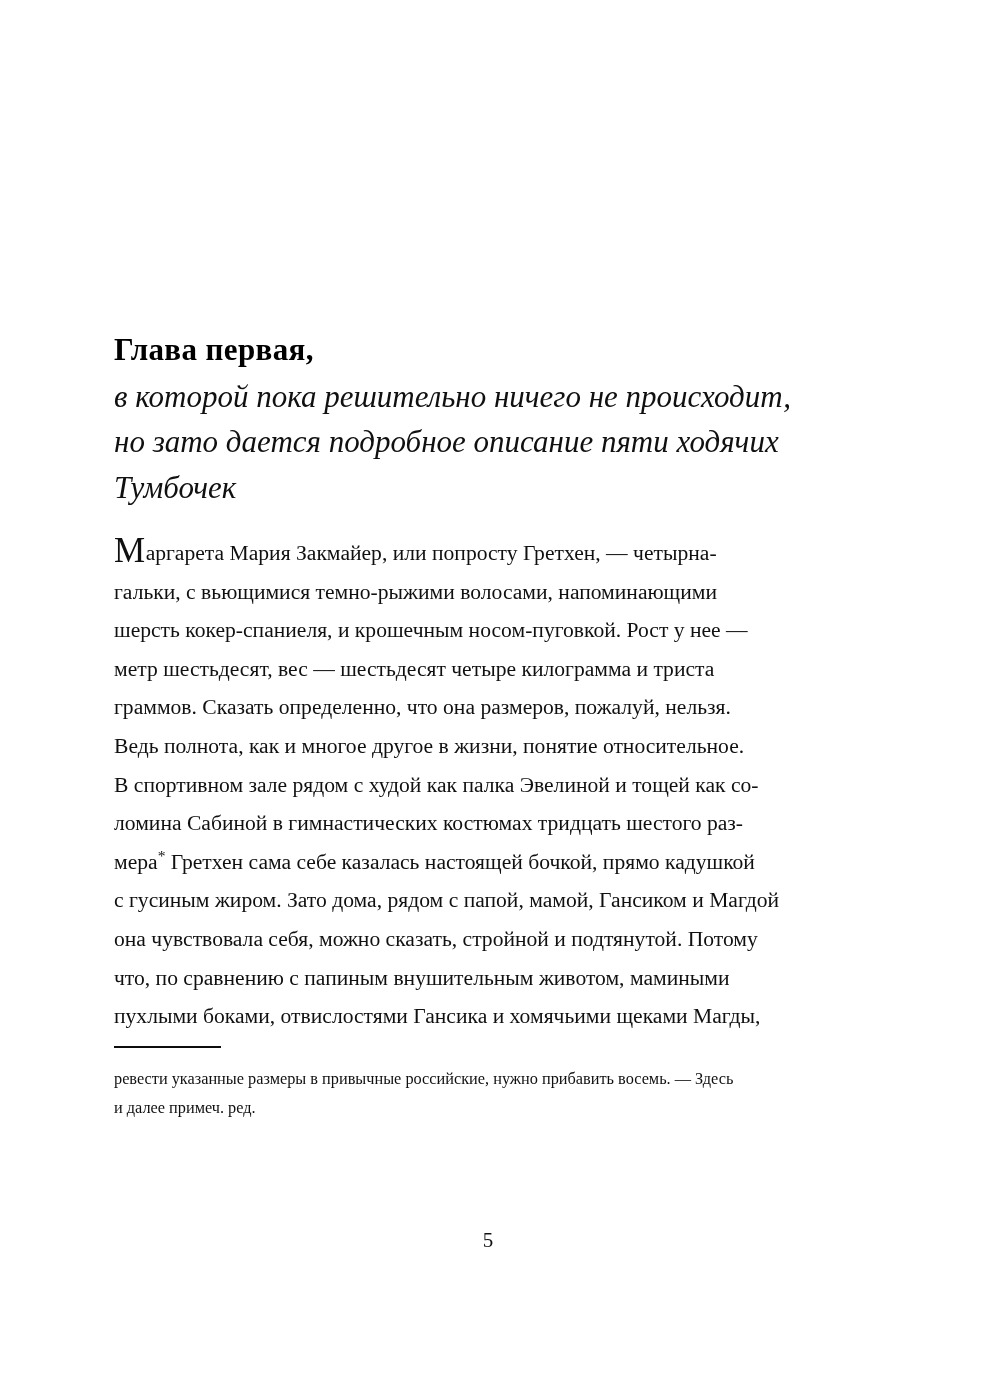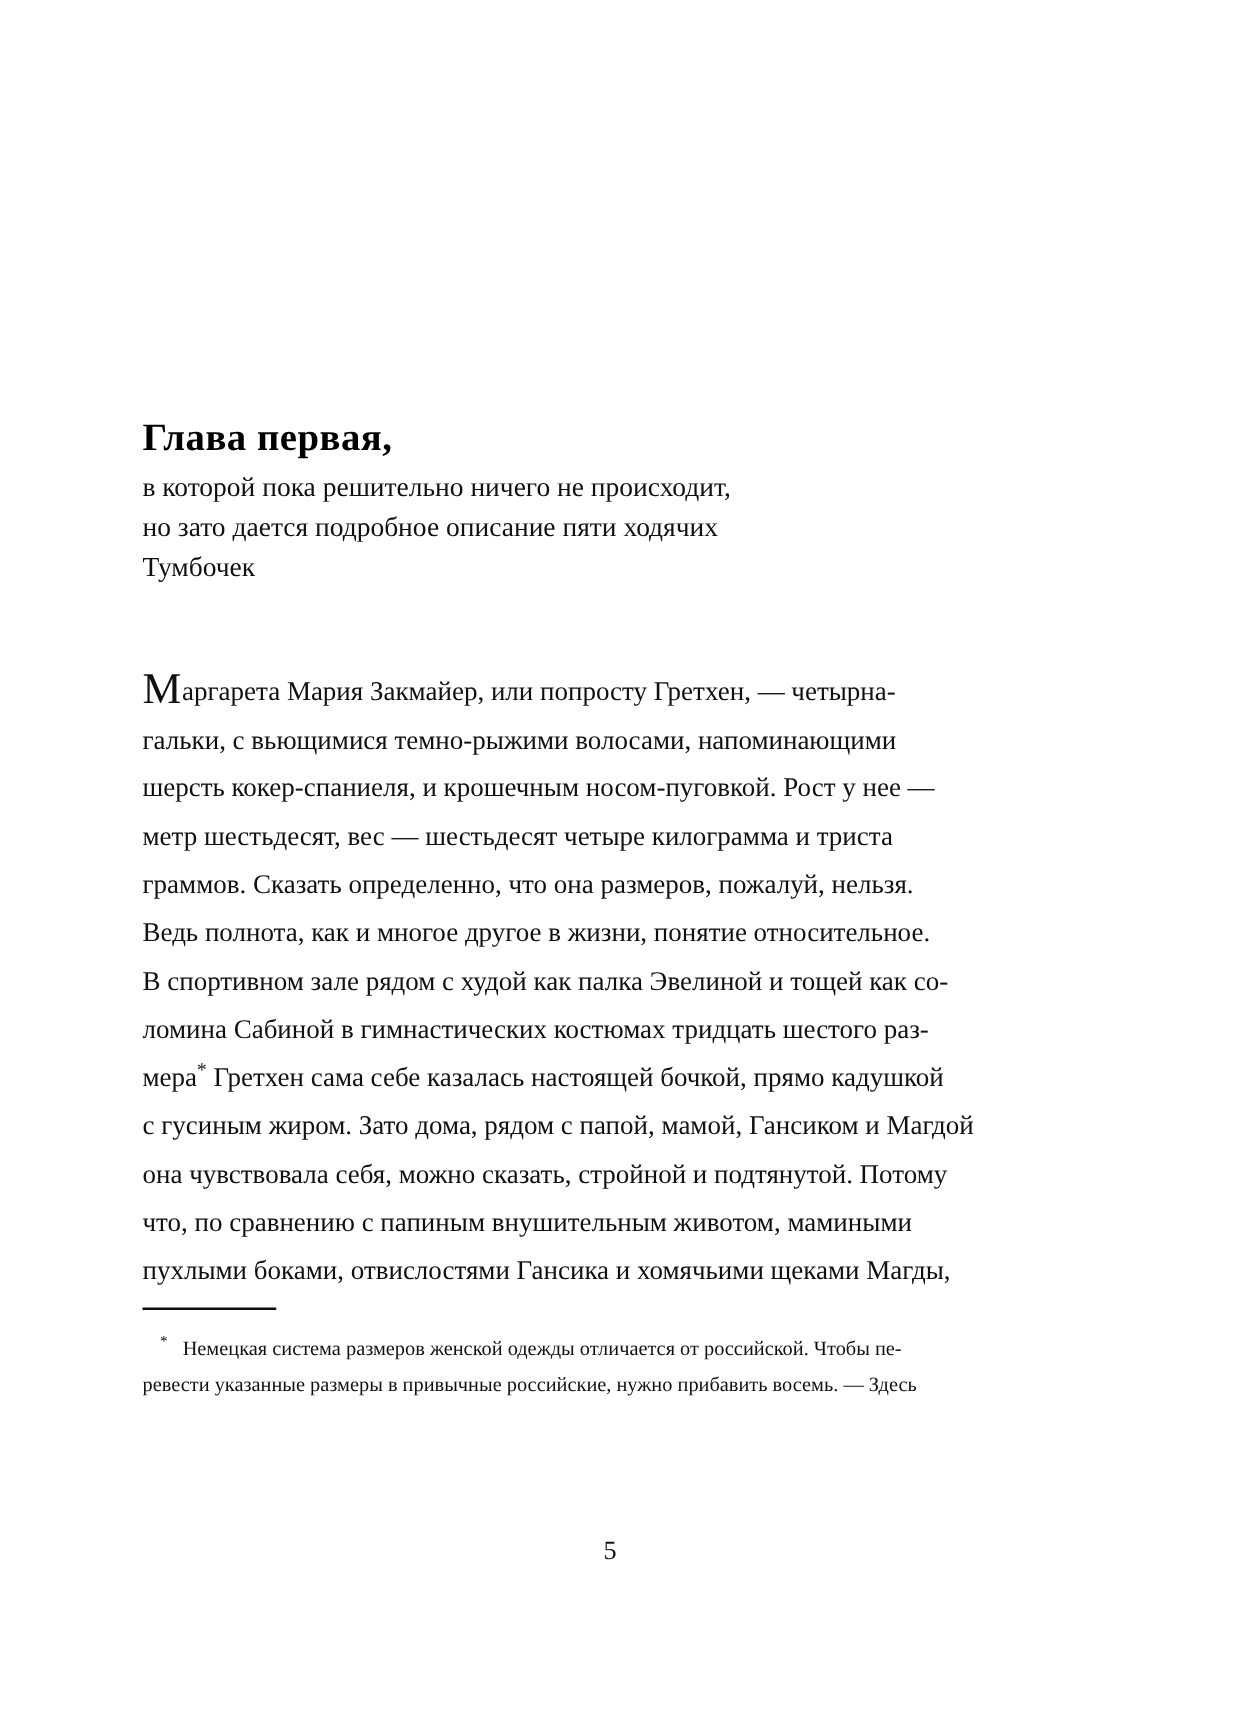--- a/index.html
+++ b/index.html
@@ -34,21 +34,22 @@
   }
   .chapter-title {
     font-size: 31px;
     font-weight: bold;
     letter-spacing: 0.4px;
     line-height: 1.15;
     margin: 0 0 6px 0;
     color: #000000;
   }
   .chapter-subtitle {
-    font-size: 22px;
+    font-size: 31px;
+    font-style: italic;
     line-height: 1.47;
     margin: 0;
     width: 660px;
     color: #101010;
   }
   .chapter-subtitle .sub-line {
     display: block;
     white-space: nowrap;
   }
 
@@ -149,21 +150,21 @@
       <span class="ln"><span>мера</span><span class="fn-ref">*</span><span> Гретхен сама себе казалась настоящей бочкой, прямо кадушкой</span></span>
       <span class="ln">с гусиным жиром. Зато дома, рядом с папой, мамой, Гансиком и Магдой</span>
       <span class="ln">она чувствовала себя, можно сказать, стройной и подтянутой. Потому</span>
       <span class="ln">что, по сравнению с папиным внушительным животом, мамиными</span>
       <span class="ln">пухлыми боками, отвислостями Гансика и хомячьими щеками Магды,</span>
     </div>
 
     <div class="footnote">
       <div class="footnote-rule"></div>
       <div class="footnote-text">
-        <span class="fn-ln"><span class="fn-marker">*</span><span>Немецкая система размеров женской одежды отличается от российской. Чтобы пе-</span></span>
         <span class="fn-ln"><span>ревести указанные размеры в привычные российские, нужно прибавить восемь. — </span><span class="fn-italic">Здесь</span></span>
+        <span class="fn-ln fn-italic">и далее примеч. ред.</span>
       </div>
     </div>
 
     <div class="page-number">5</div>
 
   </div>
 </div>
 
 </body></html>

